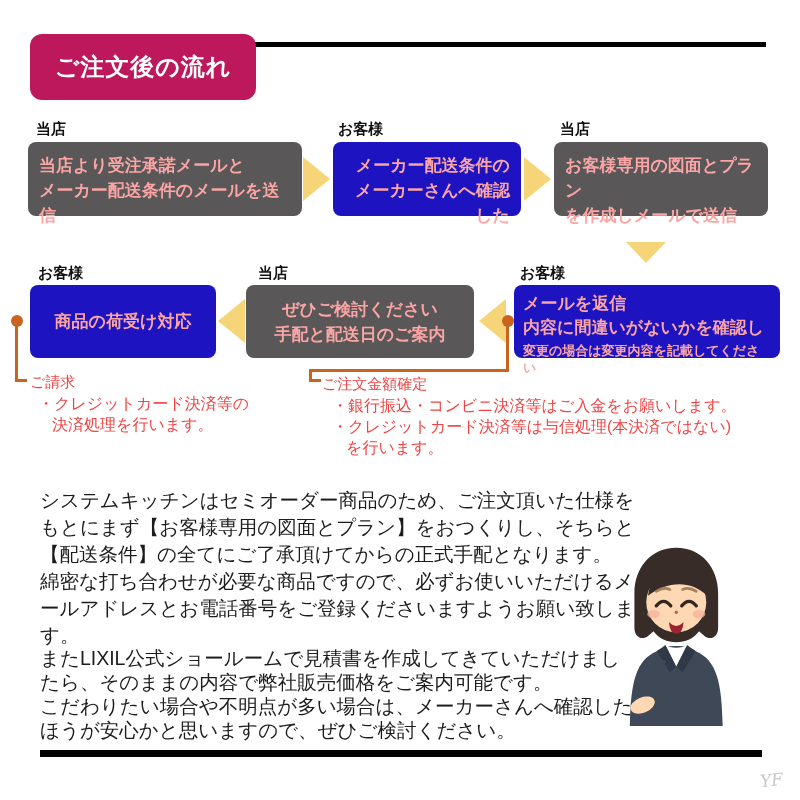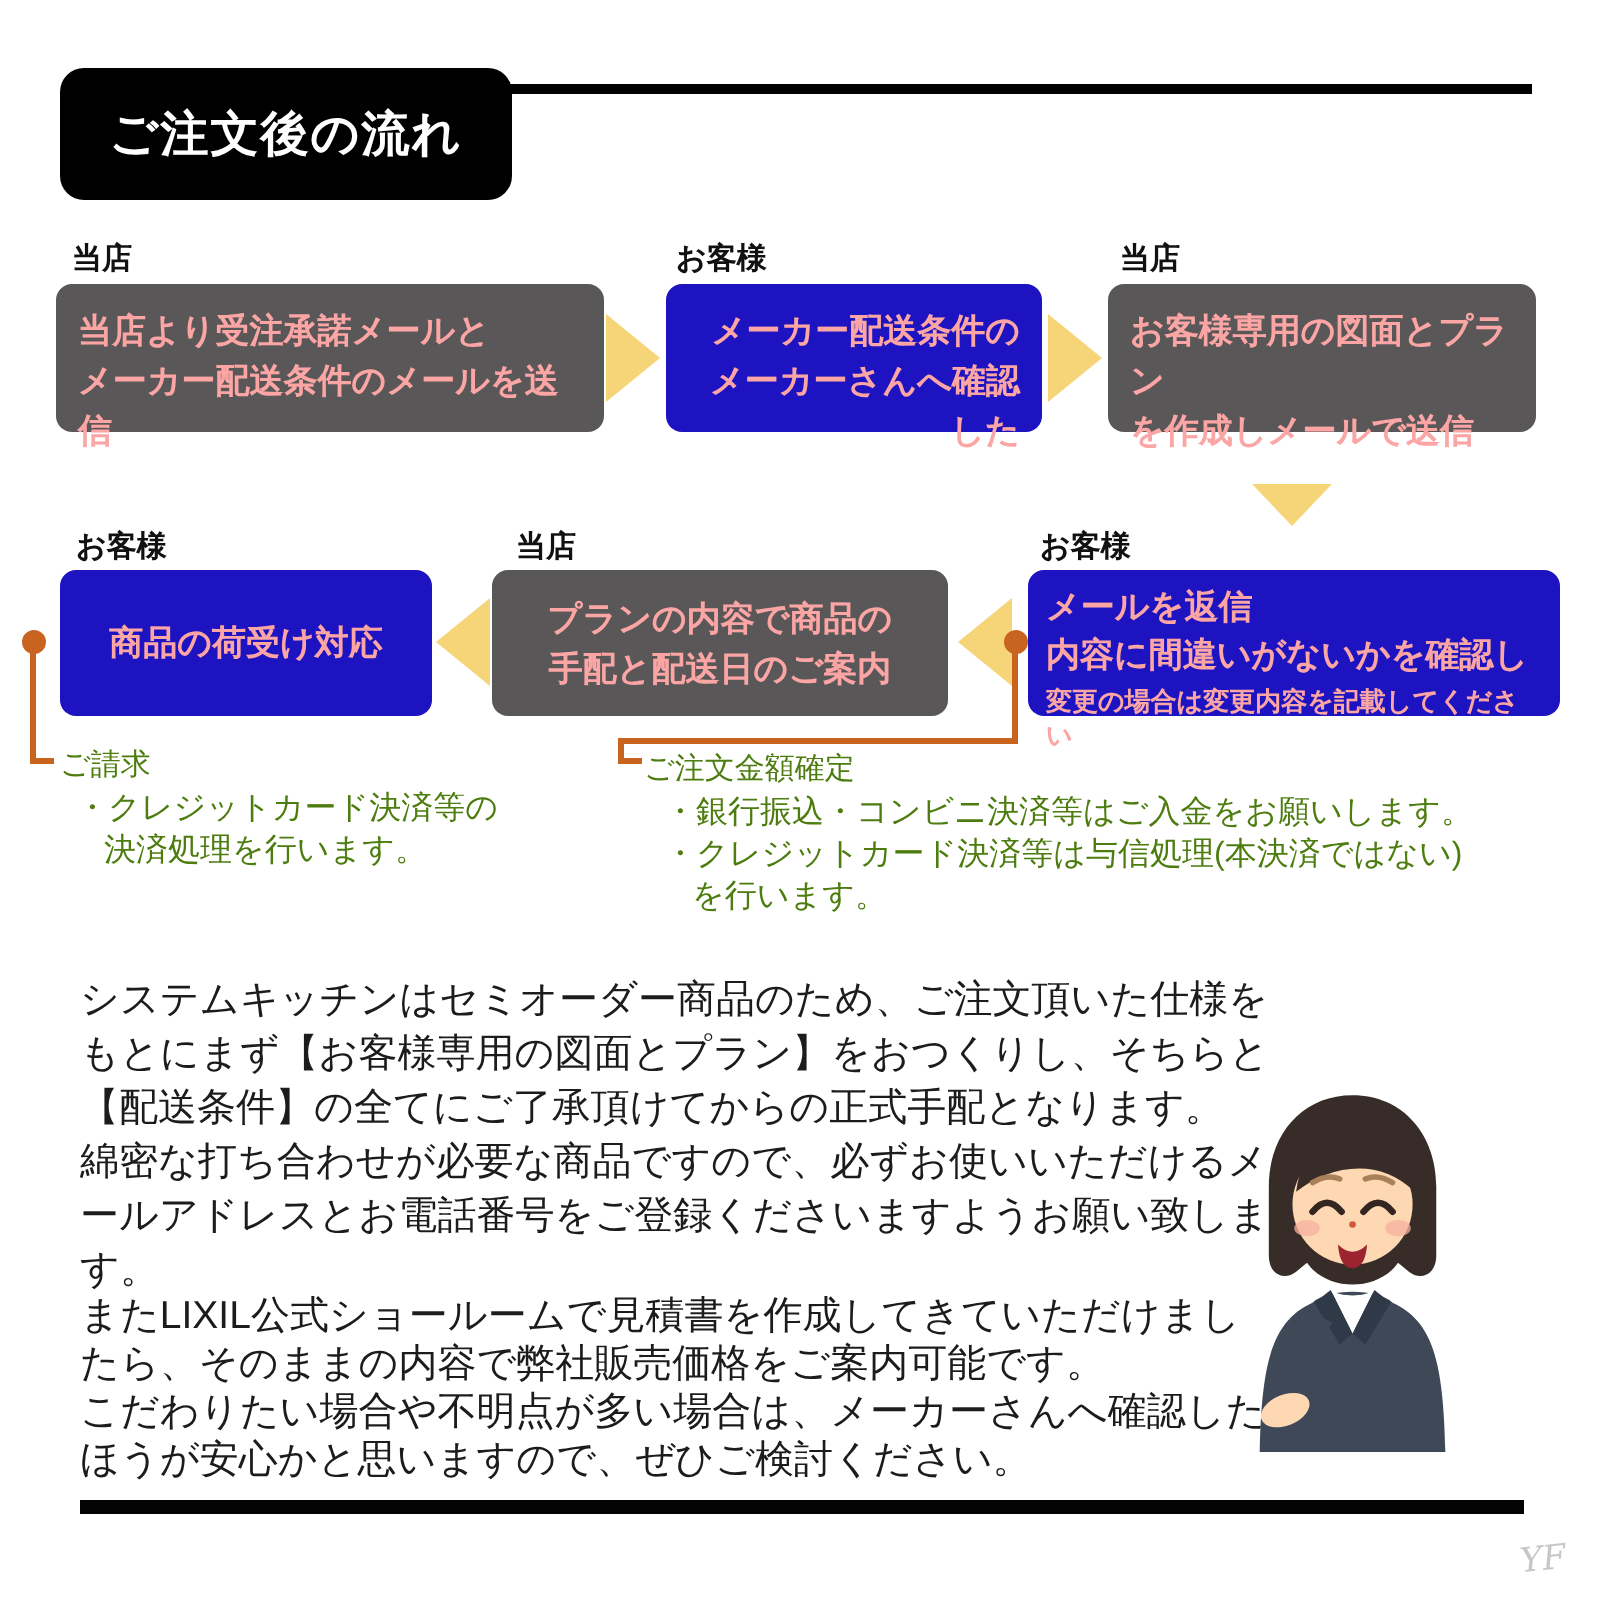--- a/index.html
+++ b/index.html
@@ -2,21 +2,21 @@
 <html><head>
 <meta charset="utf-8">
 <style>
   html,body{margin:0;padding:0;background:#ffffff;}
   #canvas{position:relative;width:800px;height:800px;background:#ffffff;overflow:hidden;
           font-family:"Liberation Sans","DejaVu Sans",sans-serif;color:#1b1b1b;}
   .abs{position:absolute;}
 
   
   .top-rule{left:240px;top:42px;width:526px;height:5px;background:#000;}
-  .title-box{left:30px;top:34px;width:226px;height:66px;background:#000000;border-radius:12px;
+  .title-box{left:30px;top:34px;width:226px;height:66px;background:#be185d;border-radius:12px;
              display:flex;align-items:center;justify-content:center;}
   .title-box span{color:#fff;font-size:24px;font-weight:bold;letter-spacing:1px;}
 
   
   .actor{font-size:15px;font-weight:bold;color:#111;}
 
   
   .fbox{border-radius:8px;color:#fca5a5;font-weight:bold;font-size:17px;line-height:25px;
         box-sizing:border-box;padding:11px 11px;}
   .fbox.gray{background:#595757;}
@@ -30,21 +30,21 @@
   .arr-left{width:0;height:0;border-top:22px solid transparent;border-bottom:22px solid transparent;
             border-right:27px solid #f6d478;}
   .arr-down{width:0;height:0;border-left:20px solid transparent;border-right:20px solid transparent;
             border-top:21px solid #f6d478;}
 
   
   .dot{width:12px;height:12px;border-radius:50%;background:#c96420;}
   .oline{background:#c96420;}
 
   
-  .ann{color:#4d7c0f;font-weight:500;}
+  .ann{color:#ef4444;font-weight:500;}
   .ann-label{font-size:15px;}
   .ann-item{font-size:16px;}
 
   
   .bodyline{left:40px;width:620px;font-size:19.5px;font-weight:500;color:#1c1c1c;white-space:nowrap;}
   .lhA{height:27px;line-height:27px;}
   .lhB{height:24px;line-height:24px;}
 
   .bottom-bar{left:40px;top:750px;width:722px;height:7px;background:#030303;}
   .watermark{left:760px;top:770px;font-family:"DejaVu Serif","Liberation Serif",serif;
@@ -83,21 +83,21 @@
 
   <div class="abs actor" style="left:38px;top:264px;">お客様</div>
   <div class="abs actor" style="left:258px;top:264px;">当店</div>
   <div class="abs actor" style="left:520px;top:264px;">お客様</div>
 
   <div class="abs fbox blue center" style="left:30px;top:285px;width:186px;height:73px;">
     <div>商品の荷受け対応</div>
   </div>
   <div class="abs arr-left" style="left:218px;top:299px;"></div>
   <div class="abs fbox gray center" style="left:246px;top:285px;width:228px;height:73px;">
-    <div>プランの内容で商品の</div>
+    <div>ぜひご検討ください</div>
     <div>手配と配送日のご案内</div>
   </div>
   <div class="abs arr-left" style="left:479px;top:299px;"></div>
   <div class="abs fbox blue" style="left:514px;top:285px;width:266px;height:73px;padding:7px 9px;">
     <div style="line-height:24px;">メールを返信</div>
     <div style="line-height:24px;">内容に間違いがないかを確認し</div>
     <div class="note">変更の場合は変更内容を記載してください</div>
   </div>
 
   <div class="abs dot" style="left:11px;top:315px;"></div>

